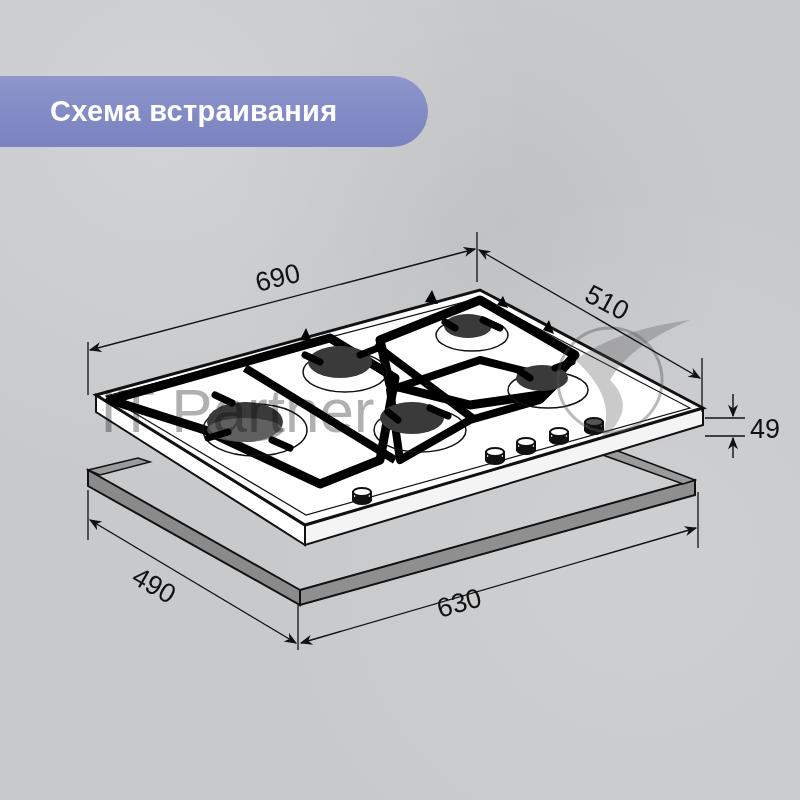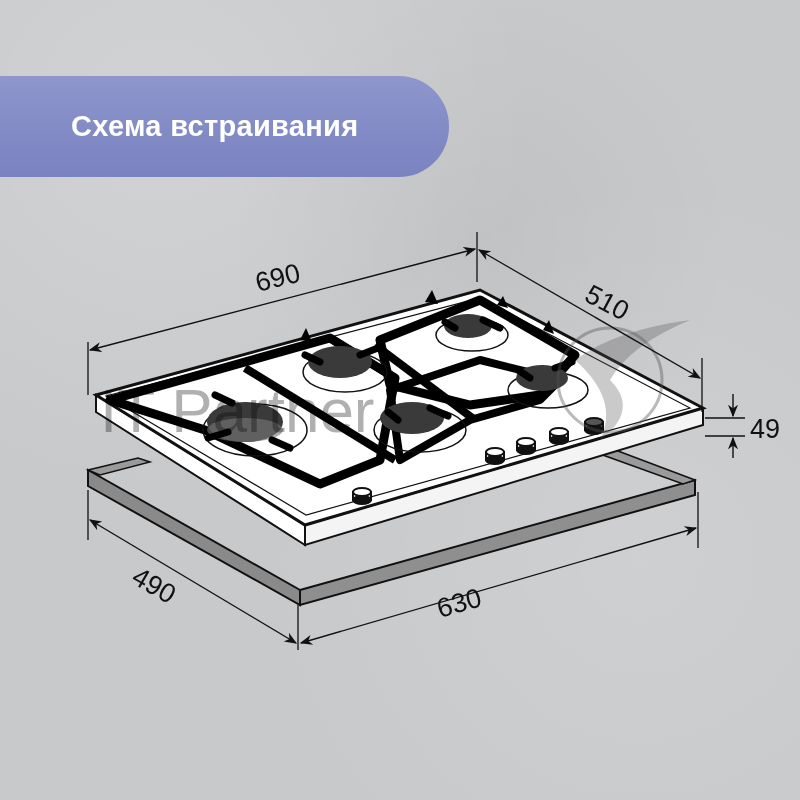--- a/index.html
+++ b/index.html
@@ -10,24 +10,24 @@
     }
     .bg {
       position: absolute; inset: 0;
       background:
         radial-gradient(circle at 20% 15%, rgba(255,255,255,0.18), rgba(255,255,255,0) 40%),
         radial-gradient(circle at 80% 70%, rgba(255,255,255,0.12), rgba(255,255,255,0) 45%),
         radial-gradient(circle at 60% 30%, rgba(0,0,0,0.04), rgba(0,0,0,0) 35%),
         #c8c9cb;
     }
     .title-pill {
-      position: absolute; left: 0; top: 76px; width: 428px; height: 101px;
+      position: absolute; left: 0; top: 76px; width: 428px; height: 71px;
       background: linear-gradient(180deg, #8e96cd 0%, #7a82c0 100%);
       border-radius: 0 50px 50px 0;
-      display: flex; align-items: center; padding-left: 21px;
+      display: flex; align-items: center;
     }
     .title-pill span {
       margin-left: 50px; color: #ffffff; font-size: 29px; font-weight: bold;
       letter-spacing: 0.3px;
     }
     svg.drawing { position: absolute; left: 0; top: 0; }
     .dim-label { font-family: "Liberation Sans", sans-serif; font-size: 27px; fill: #111; }
     .wm-text { font-family: "Liberation Sans", sans-serif; font-size: 62px; fill: #000; opacity: 0.35; }
   </style>
 </head>

